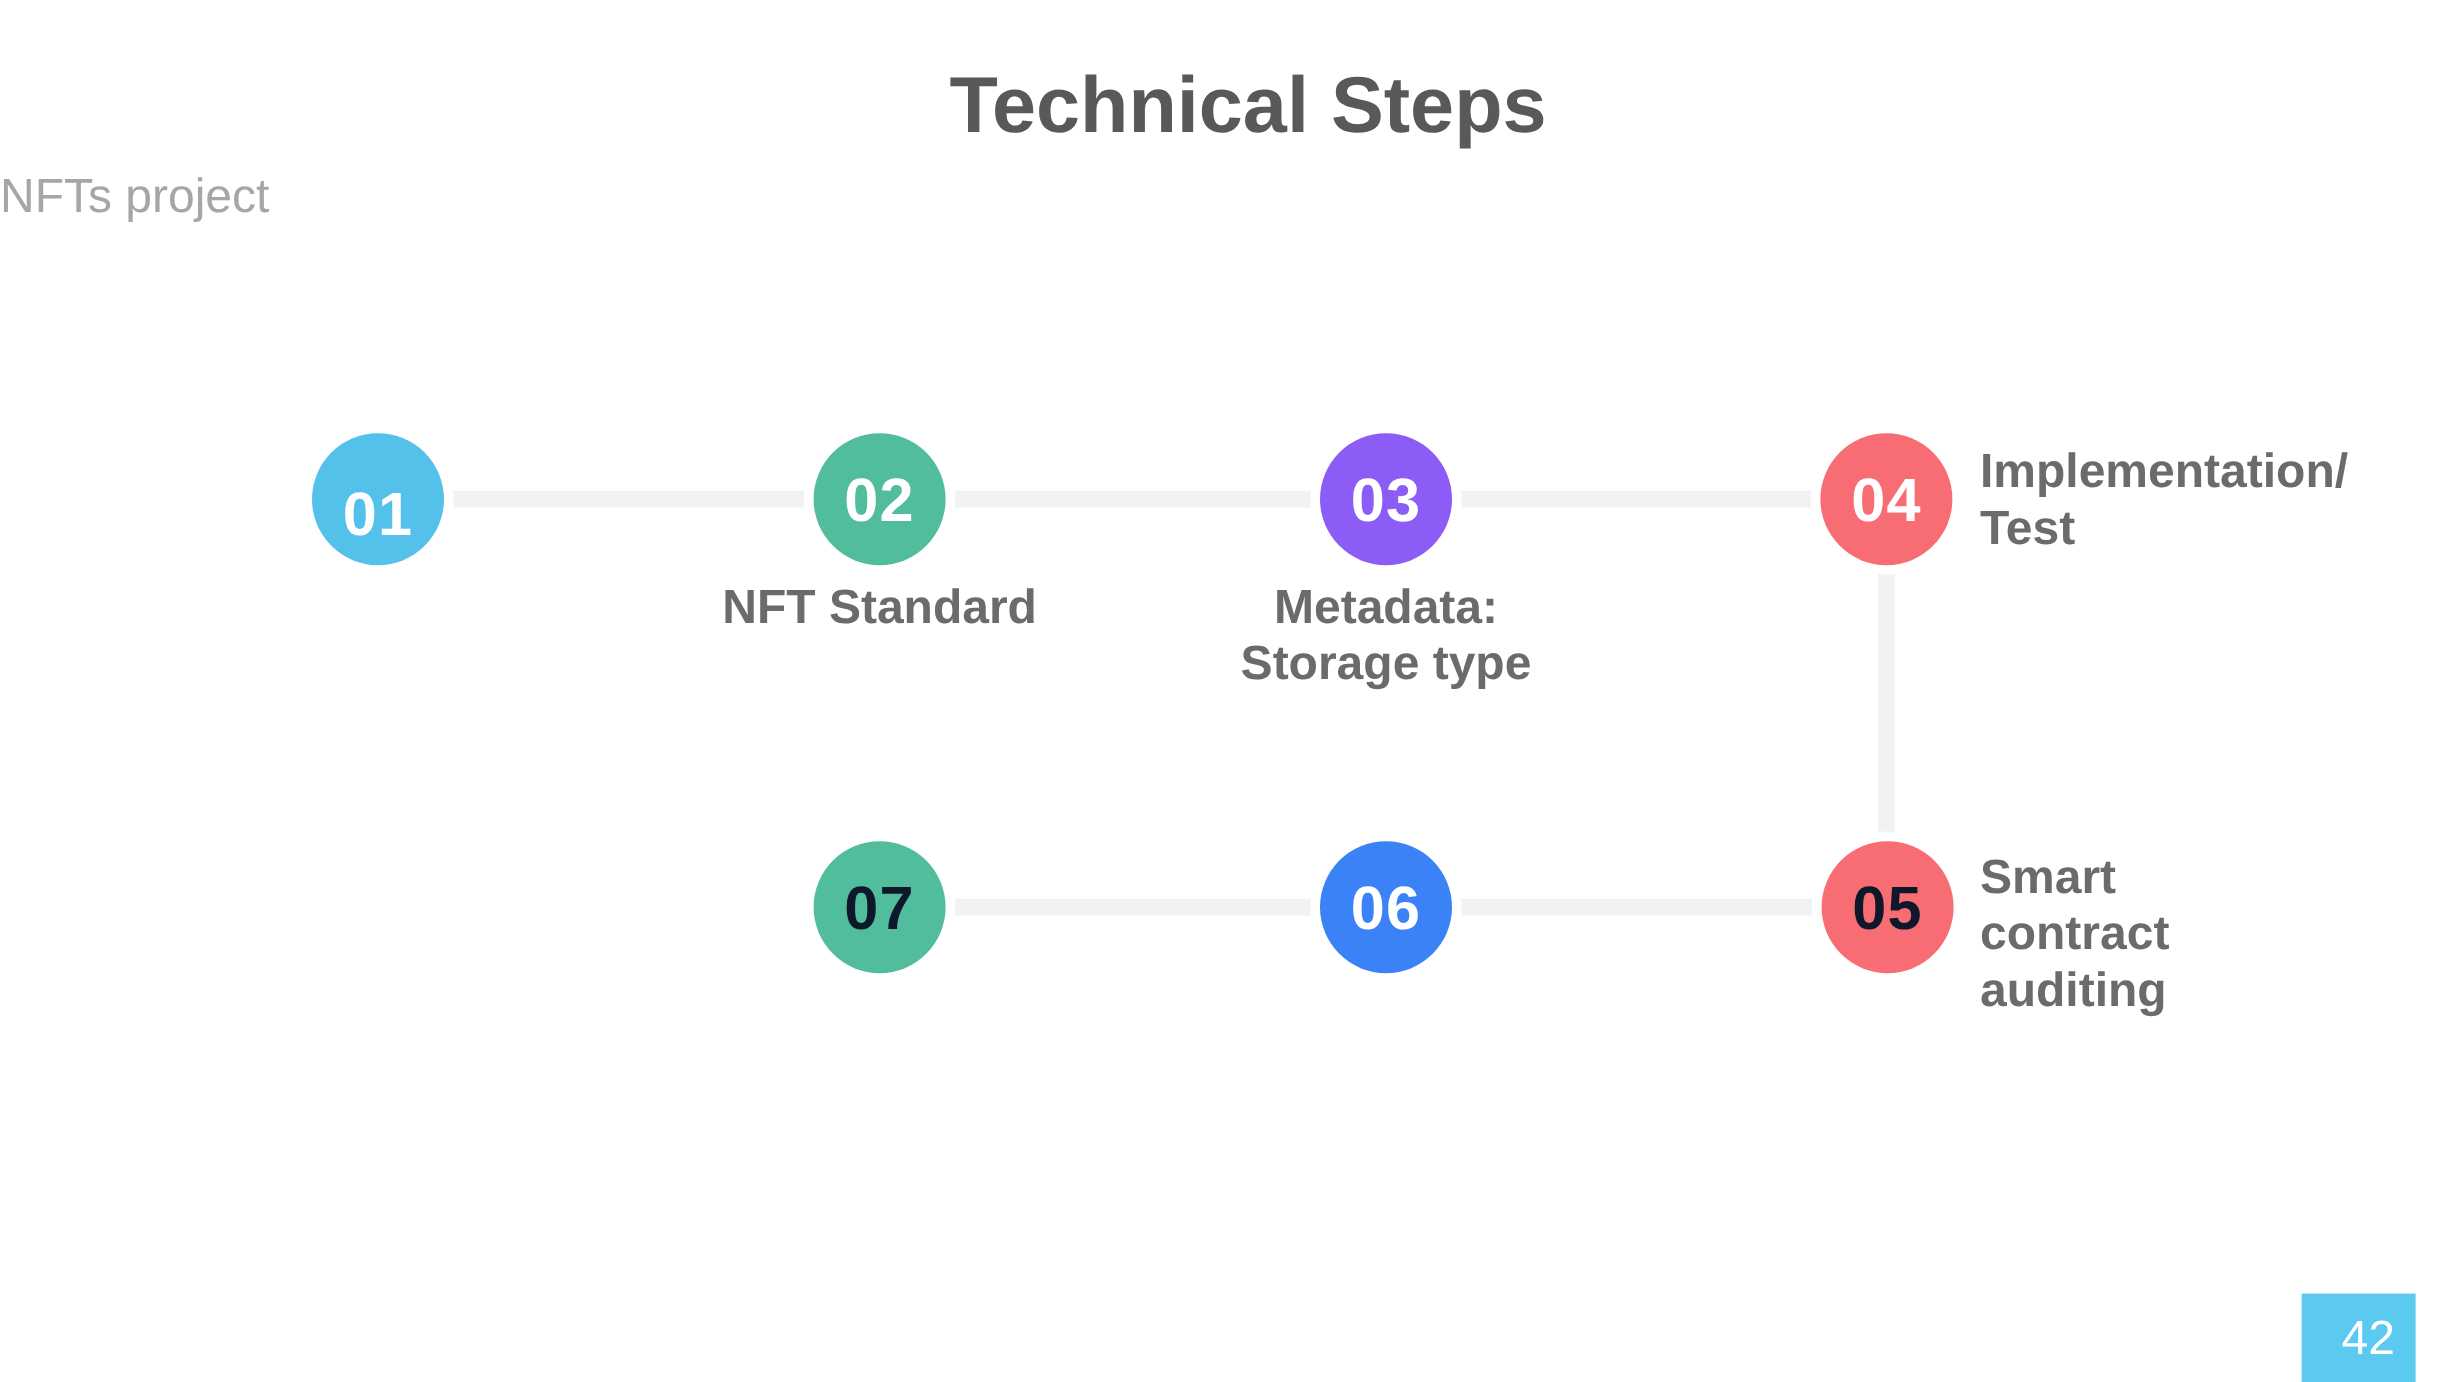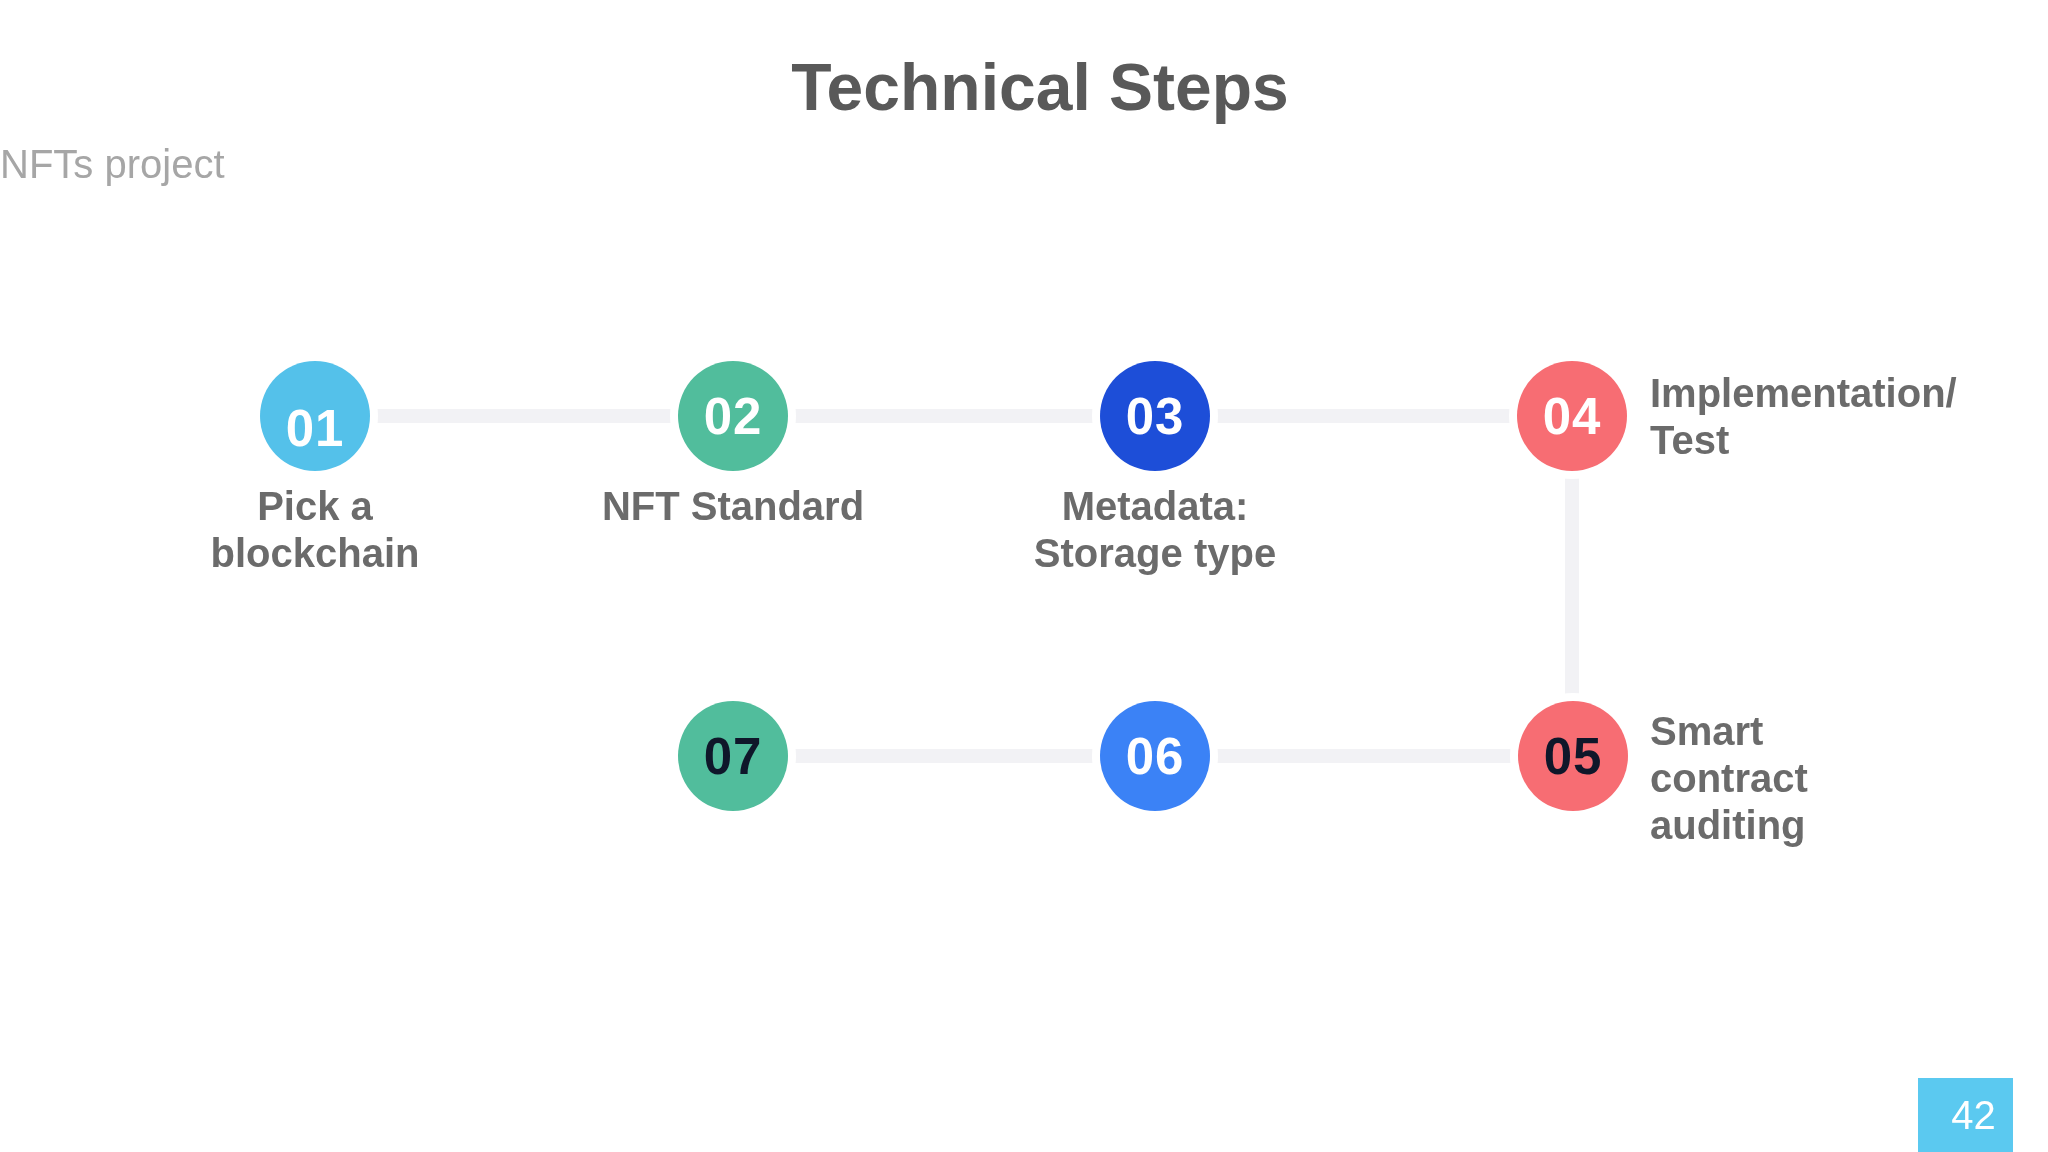--- a/index.html
+++ b/index.html
@@ -81,41 +81,37 @@
   <div class="connector h" style="left: 315px; top: 409px; width: 1257px; background-color: rgb(242, 242, 245);"></div>
   <div class="connector v" style="left: 1565px; top: 416px; height: 340px; background-color: rgb(242, 242, 245);"></div>
   <div class="connector h" style="left: 733px; top: 749px; width: 840px; background-color: rgb(242, 242, 245);"></div>
 
   <div class="node" style="left: 260px; top: 361px; background-color: rgb(84, 193, 234);">
     <span class="num" style="color: rgb(255, 255, 255); margin-top: 24px;">01</span>
   </div>
   <div class="node" style="left: 678px; top: 361px; background-color: rgb(81, 189, 156);">
     <span class="num" style="color: rgb(255, 255, 255);">02</span>
   </div>
-  <div class="node" style="left: 1100px; top: 361px; background-color: #1d4ed8;">
+  <div class="node" style="left: 1100px; top: 361px; background-color: #8b5cf6;">
     <span class="num" style="color: rgb(255, 255, 255);">03</span>
   </div>
   <div class="node" style="left: 1517px; top: 361px; background-color: rgb(247, 109, 115);">
     <span class="num" style="color: rgb(255, 255, 255);">04</span>
   </div>
 
   <div class="node" style="left: 1518px; top: 701px; background-color: rgb(247, 109, 115);">
     <span class="num" style="color: #0f172a;">05</span>
   </div>
   <div class="node" style="left: 1100px; top: 701px; background-color: #3b82f6;">
     <span class="num" style="color: rgb(255, 255, 255);">06</span>
   </div>
   <div class="node" style="left: 678px; top: 701px; background-color: rgb(81, 189, 156);">
     <span class="num" style="color: #0f172a;">07</span>
   </div>
 
-  <div class="label below" style="left: 115px; top: 483px; width: 400px; color: rgb(107, 107, 107);">
-    <div>Pick a</div>
-    <div>blockchain</div>
-  </div>
 
   <div class="label below" style="left: 955px; top: 483px; width: 400px; color: rgb(107, 107, 107);">
     <div>Metadata:</div>
     <div>Storage type</div>
   </div>
 
   <div class="label below" style="left: 533px; top: 483px; width: 400px; color: rgb(107, 107, 107);">
     <div>NFT Standard</div>
   </div>
 

